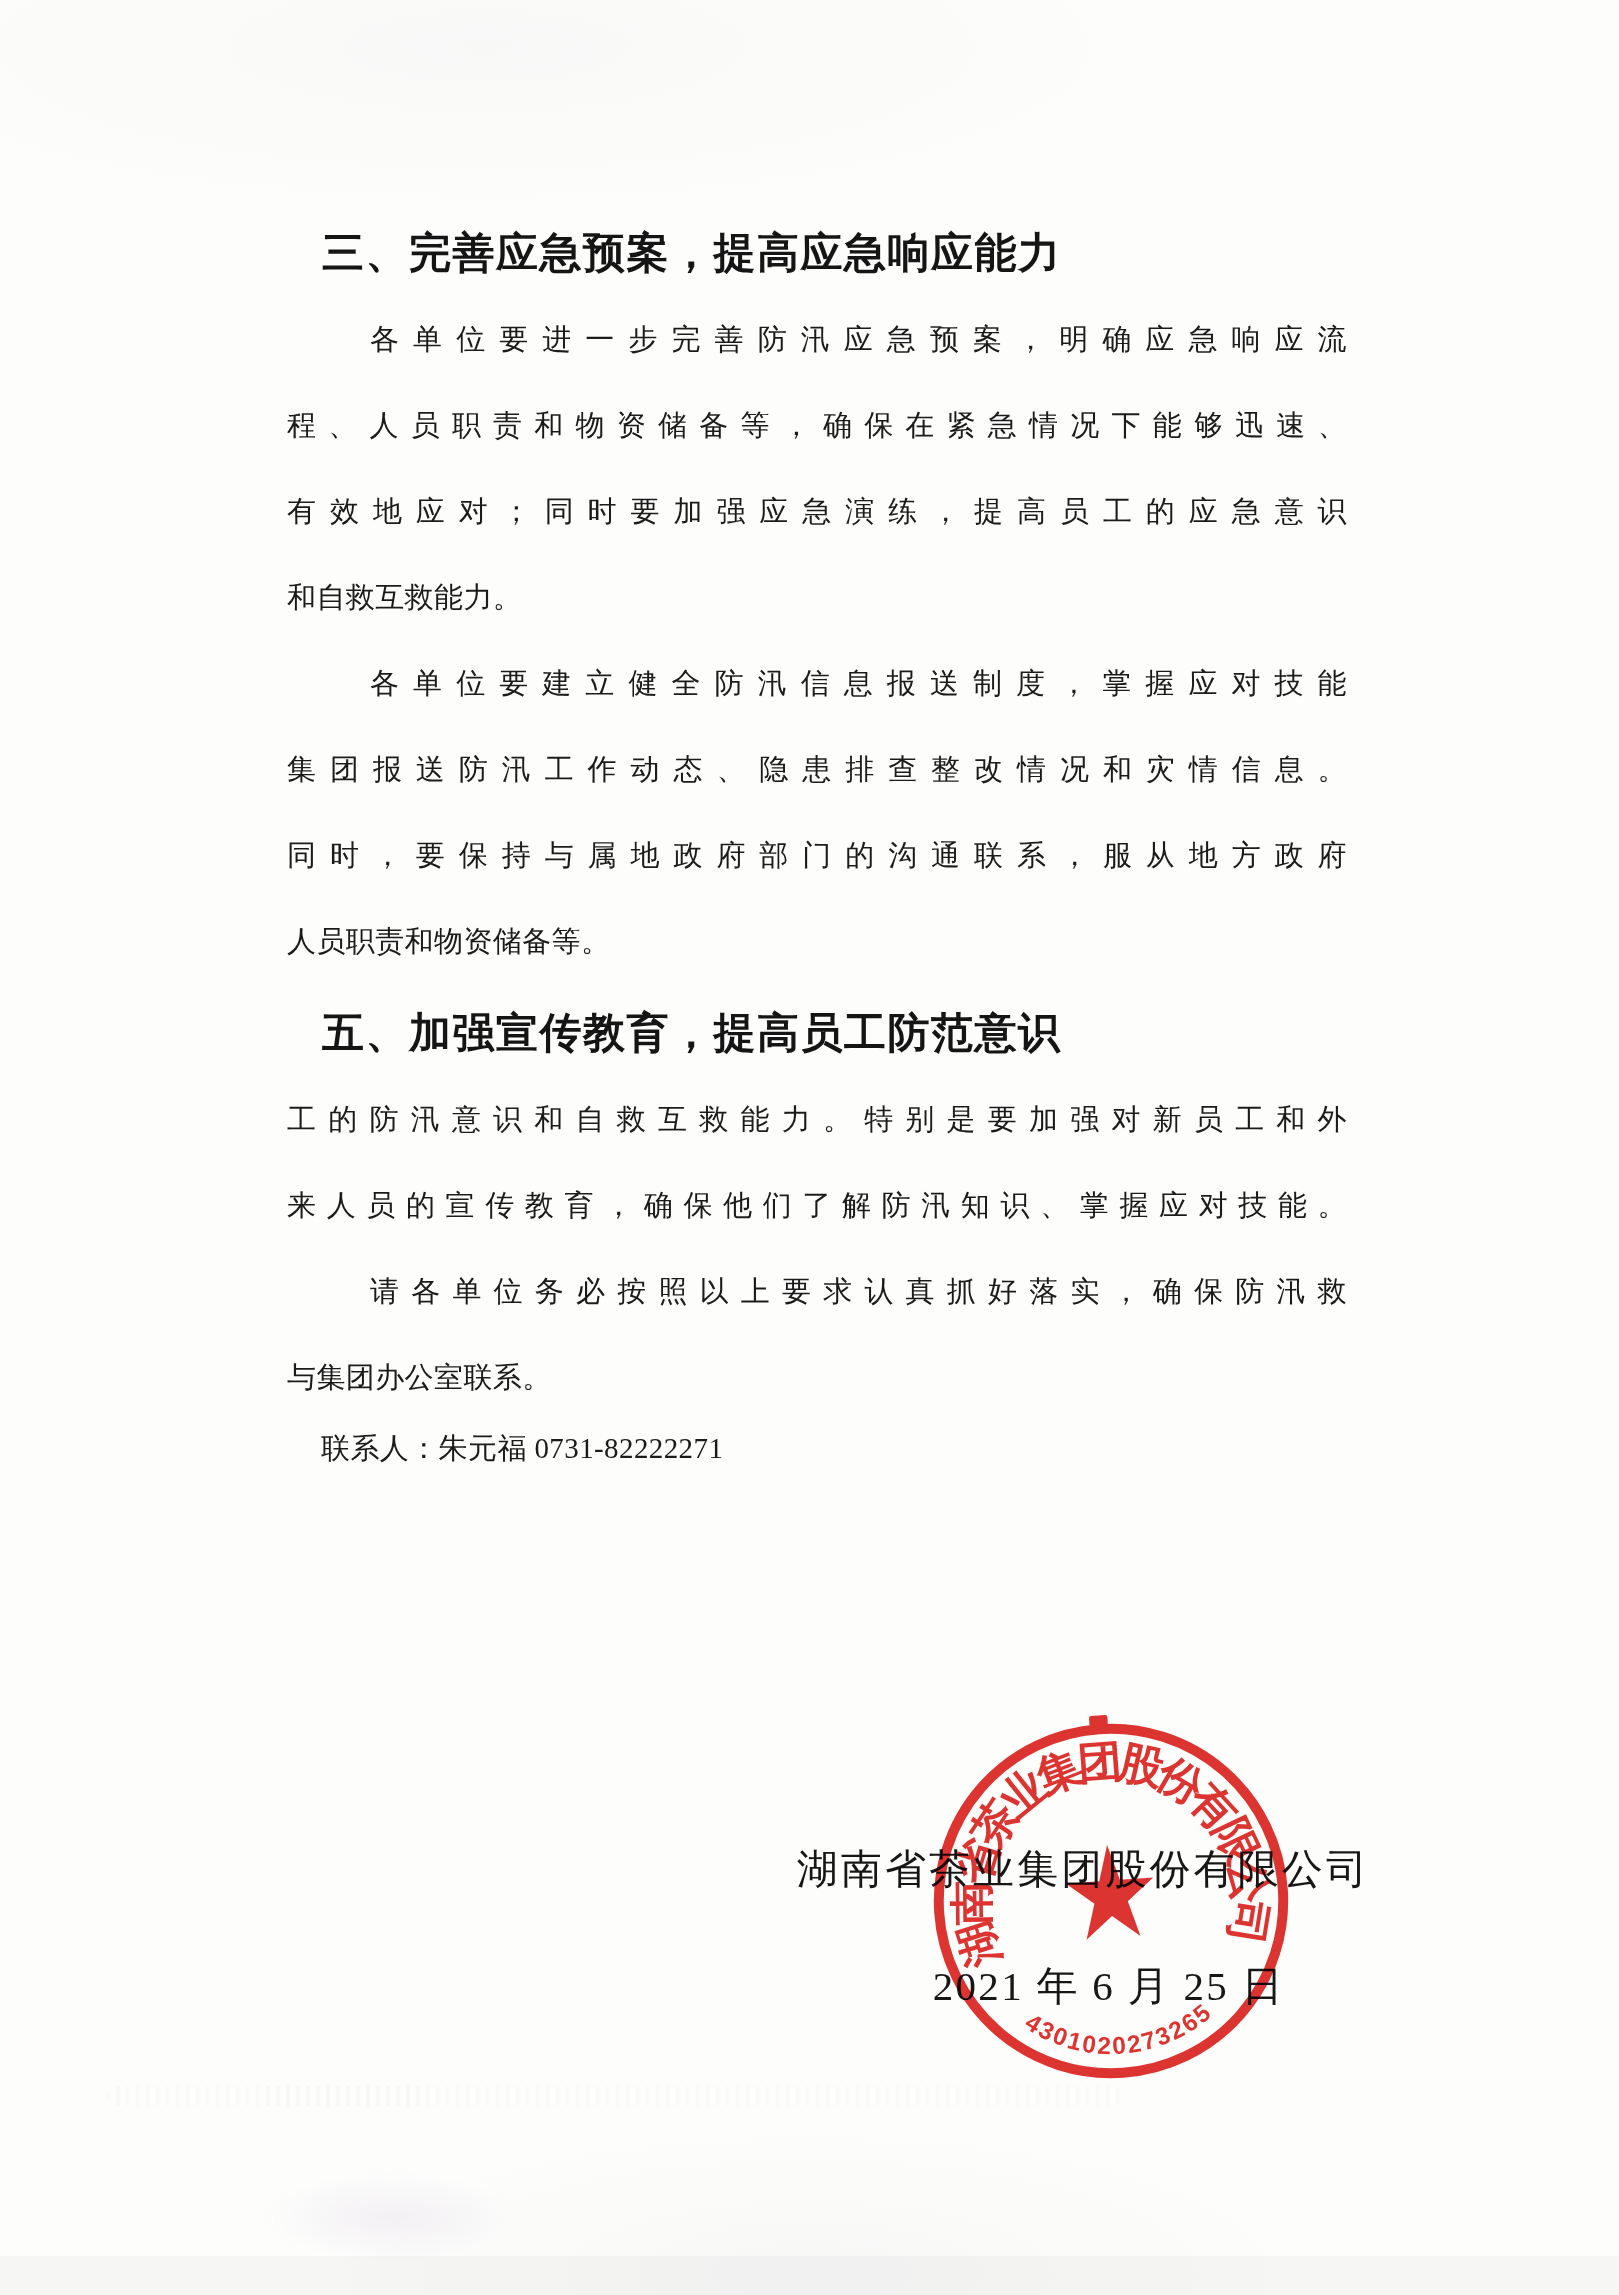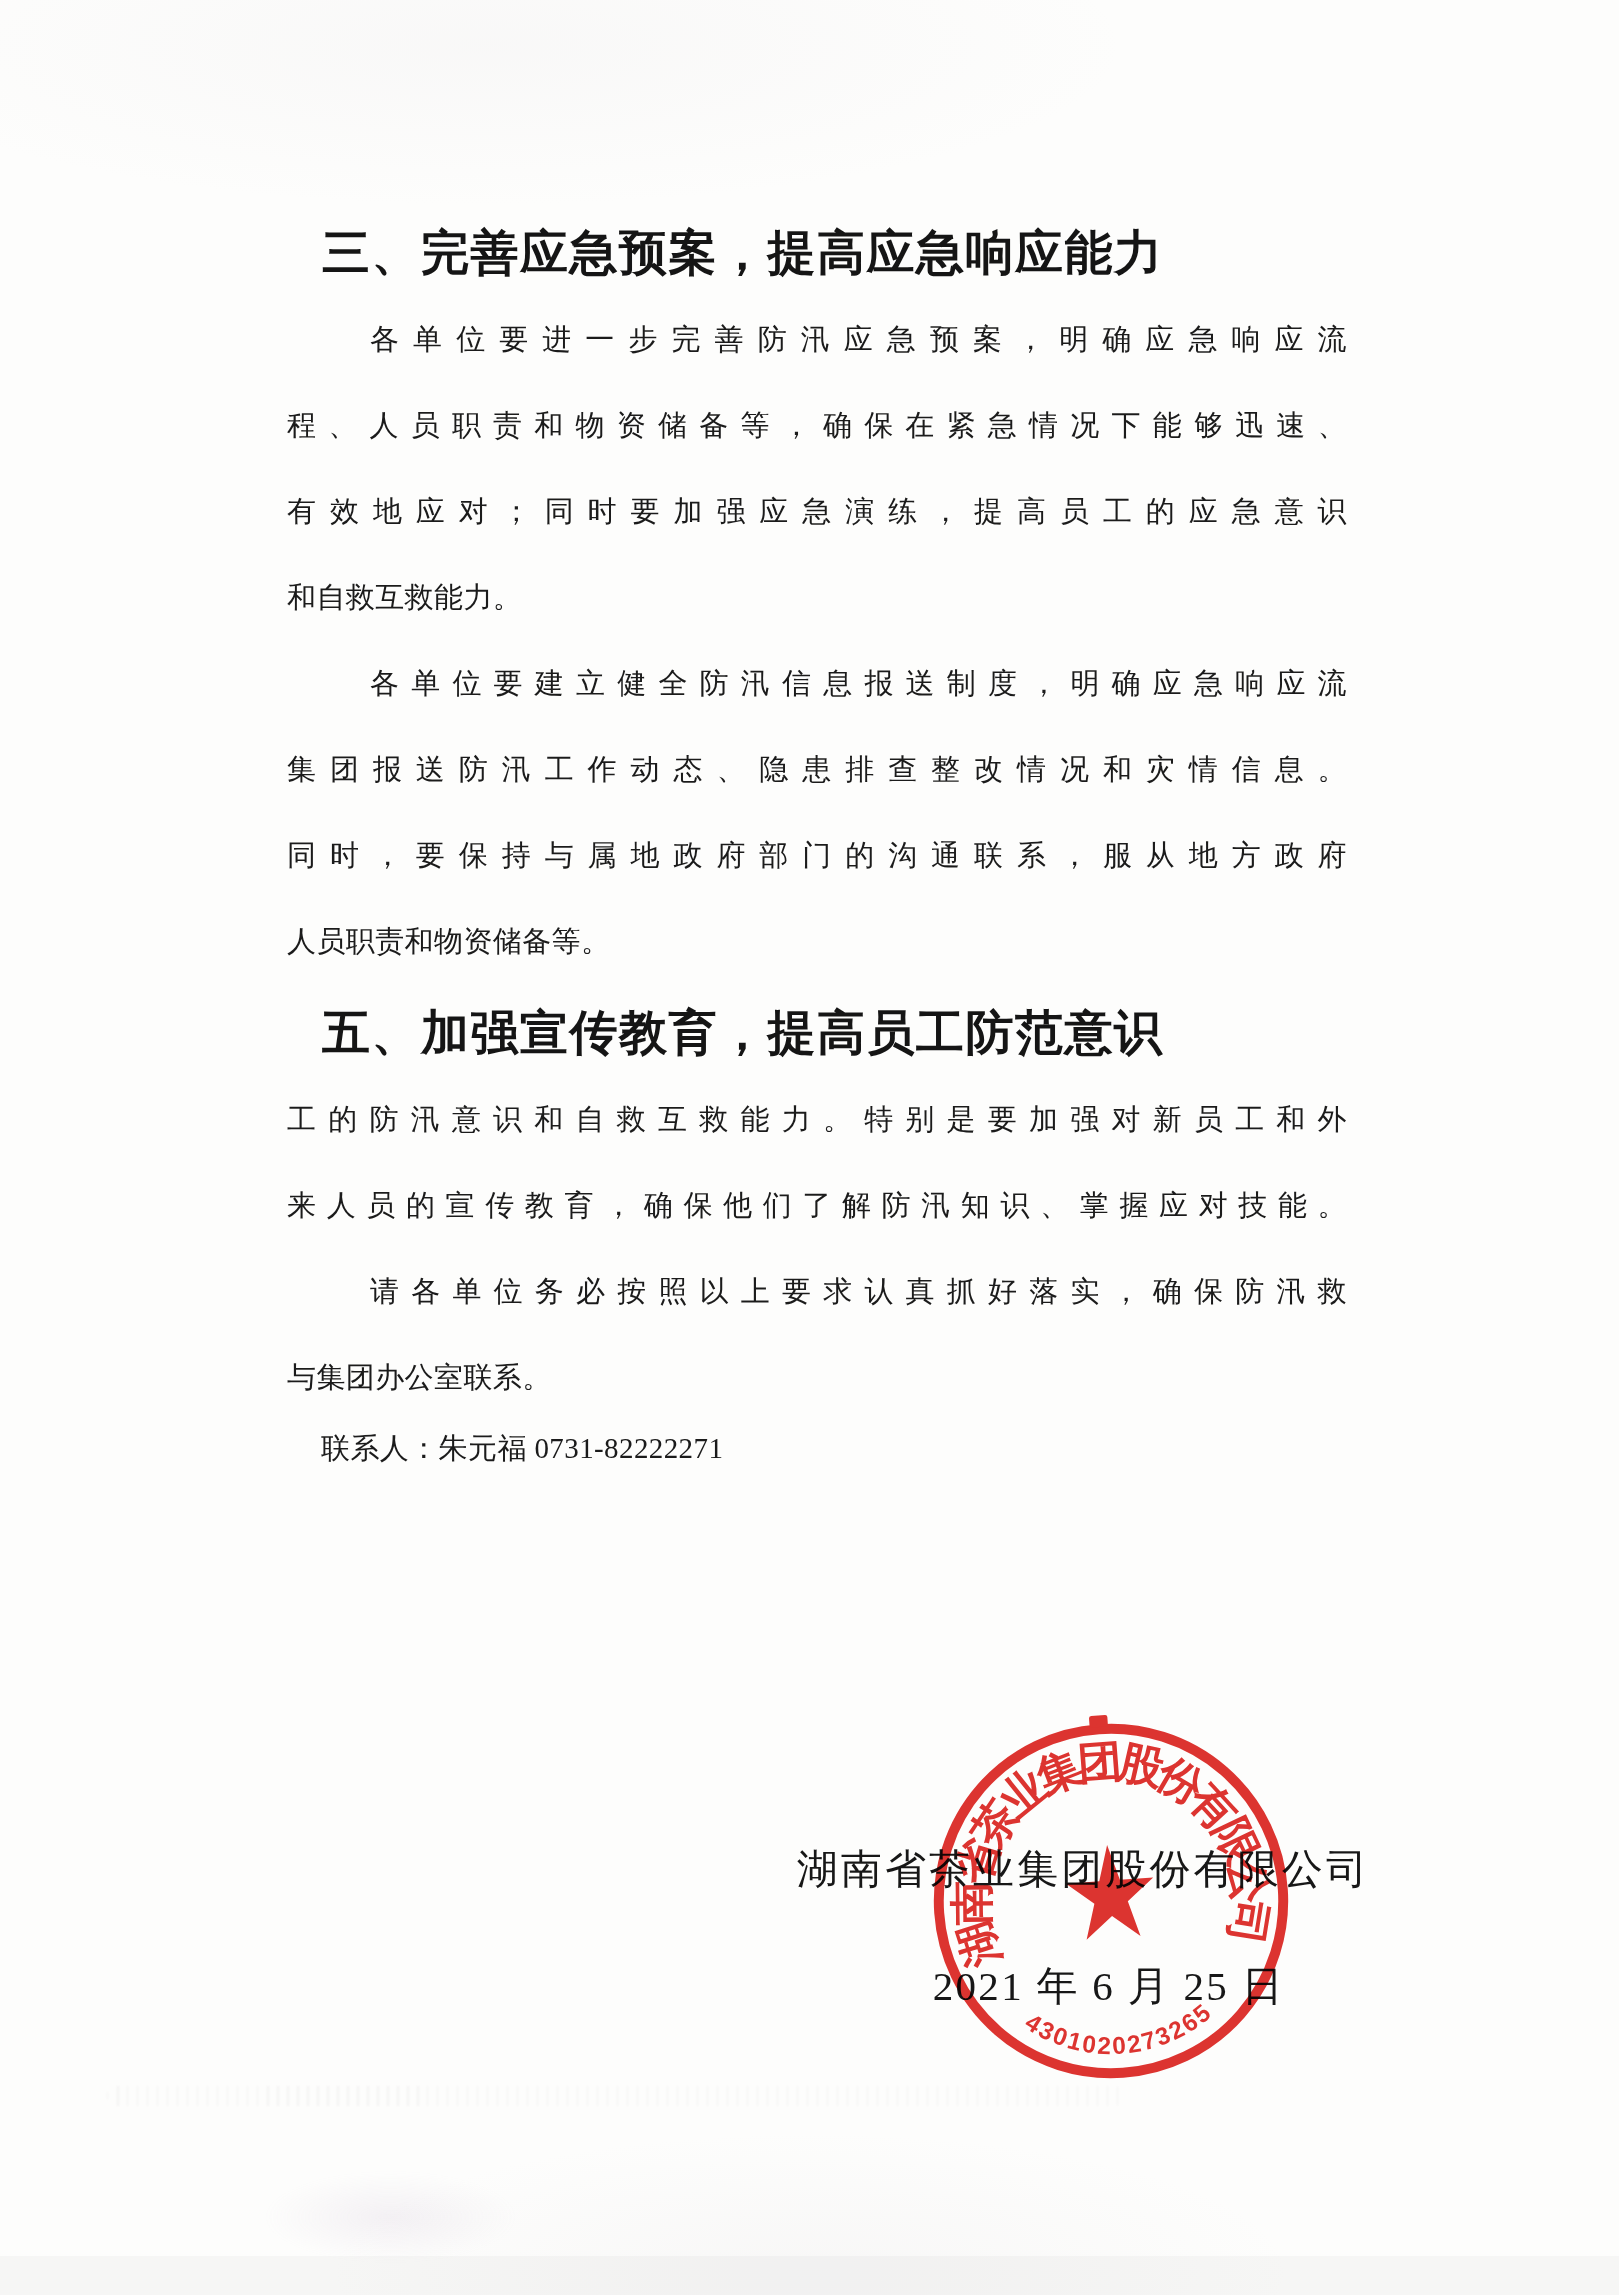--- a/index.html
+++ b/index.html
@@ -30,21 +30,21 @@
     width:1060px;height:86px;line-height:86px;font-size:29px;
     letter-spacing:0.4px;white-space:nowrap;
   }
   .line.justify{
     white-space:normal;
     text-align:justify;text-align-last:justify;
     text-justify:inter-ideograph;
   }
   .line.indent{text-indent:83px;}
   .heading{
-    height:86px;line-height:86px;font-size:48px;font-weight:700;
+    height:86px;line-height:86px;font-size:42px;font-weight:700;
     font-family:"Liberation Sans","DejaVu Sans",sans-serif;
     padding-left:35px;letter-spacing:1.5px;white-space:nowrap;color:#151515;
   }
   .heading.gap{margin-top:6.1px;}
   .contact{margin-top:-15.3px;padding-left:34px;}
 
   .sig-company{
     position:absolute;top:1826px;left:0;width:1370px;height:86px;line-height:86px;
     text-align:right;font-size:41px;letter-spacing:3.1px;white-space:nowrap;color:#171717;
   }
@@ -64,21 +64,21 @@
 <div class="page">
 
   <div class="scan-tint"></div>
 
   <div class="doc">
       <div class="heading">三、完善应急预案，提高应急响应能力</div>
       <div class="line indent justify">各单位要进一步完善防汛应急预案，明确应急响应流</div>
       <div class="line justify">程、人员职责和物资储备等，确保在紧急情况下能够迅速、</div>
       <div class="line justify">有效地应对；同时要加强应急演练，提高员工的应急意识</div>
       <div class="line">和自救互救能力。</div>
-      <div class="line indent justify">各单位要建立健全防汛信息报送制度，明确应急响应流</div>
+      <div class="line indent justify">各单位要建立健全防汛信息报送制度，掌握应对技能</div>
       <div class="line justify">集团报送防汛工作动态、隐患排查整改情况和灾情信息。</div>
       <div class="line justify">同时，要保持与属地政府部门的沟通联系，服从地方政府</div>
       <div class="line">人员职责和物资储备等。</div>
       <div class="heading gap">五、加强宣传教育，提高员工防范意识</div>
       <div class="line justify">工的防汛意识和自救互救能力。特别是要加强对新员工和外</div>
       <div class="line justify">来人员的宣传教育，确保他们了解防汛知识、掌握应对技能。</div>
       <div class="line indent justify">请各单位务必按照以上要求认真抓好落实，确保防汛救</div>
       <div class="line">与集团办公室联系。</div>
       <div class="line contact">联系人：朱元福 0731-82222271</div>
     </div>

